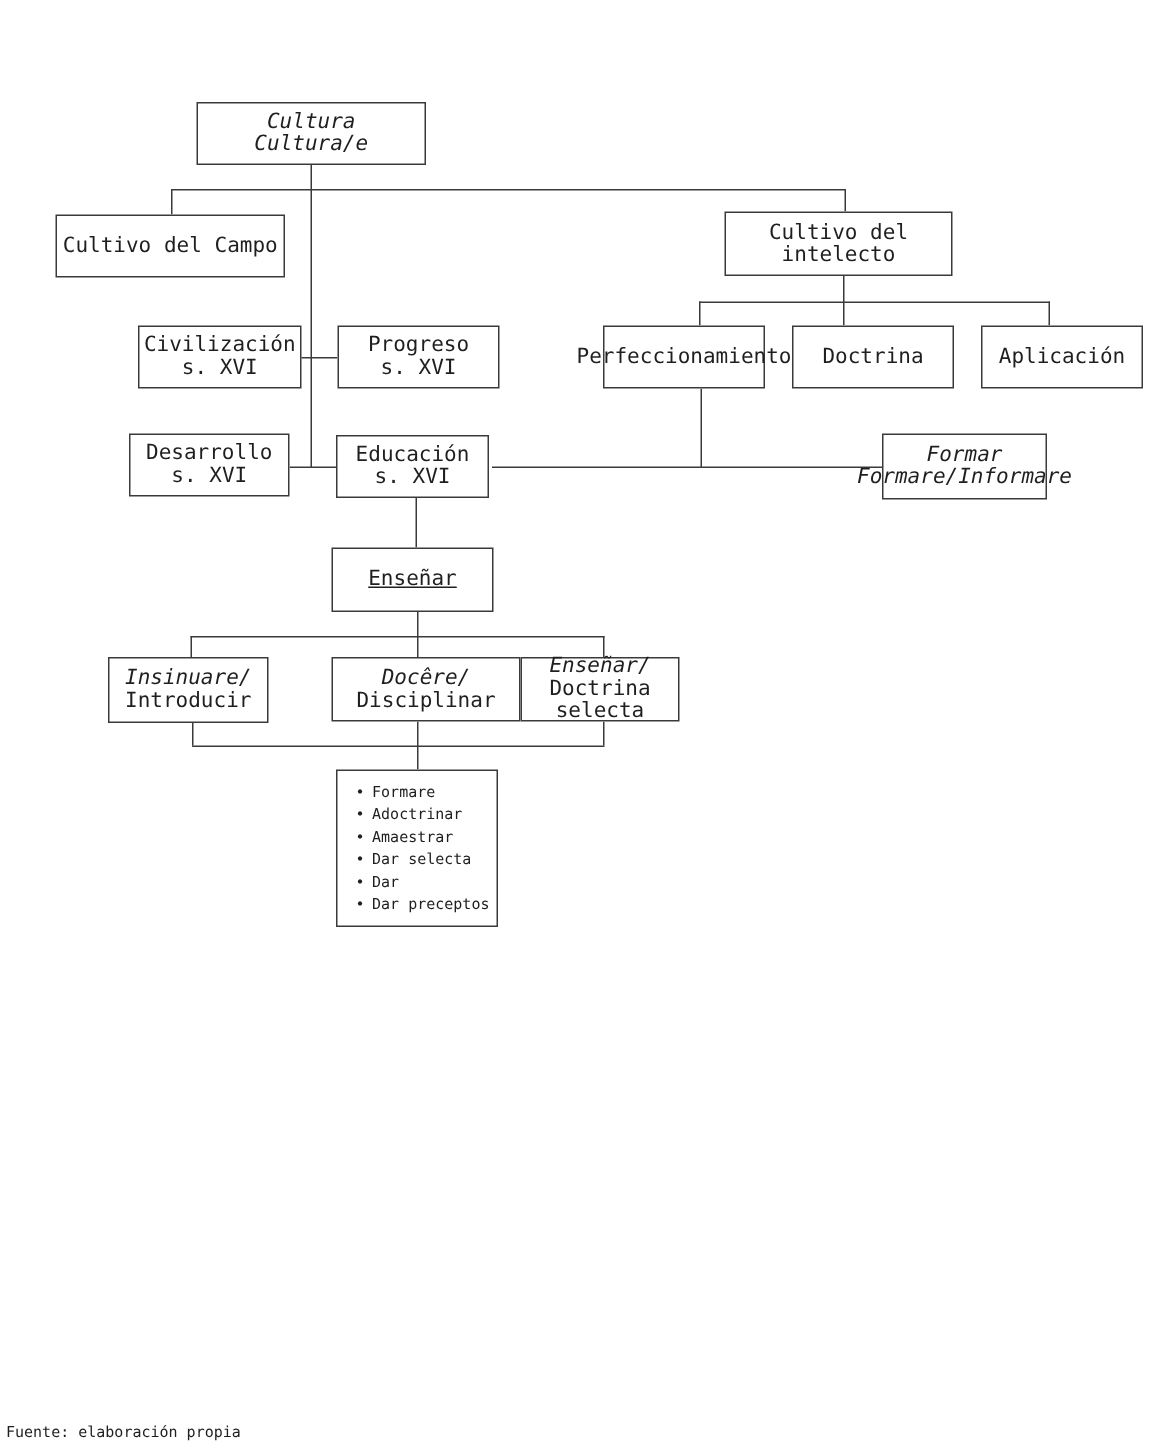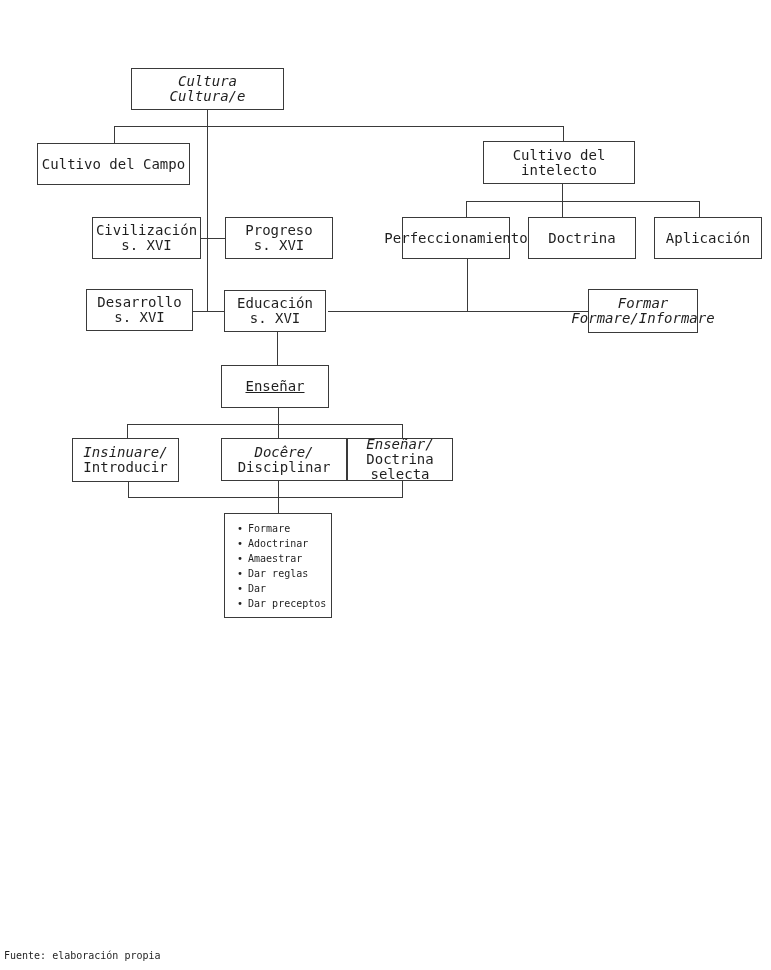--- a/index.html
+++ b/index.html
@@ -167,21 +167,21 @@
     <div class="list-row">
       <span class="blt">•</span>
       <span>Adoctrinar</span>
     </div>
     <div class="list-row">
       <span class="blt">•</span>
       <span>Amaestrar</span>
     </div>
     <div class="list-row">
       <span class="blt">•</span>
-      <span>Dar reglas</span>
+      <span>Dar selecta</span>
     </div>
     <div class="list-row">
       <span class="blt">•</span>
       <span>Dar</span>
     </div>
     <div class="list-row">
       <span class="blt">•</span>
       <span>Dar preceptos</span>
     </div>
   </div>

